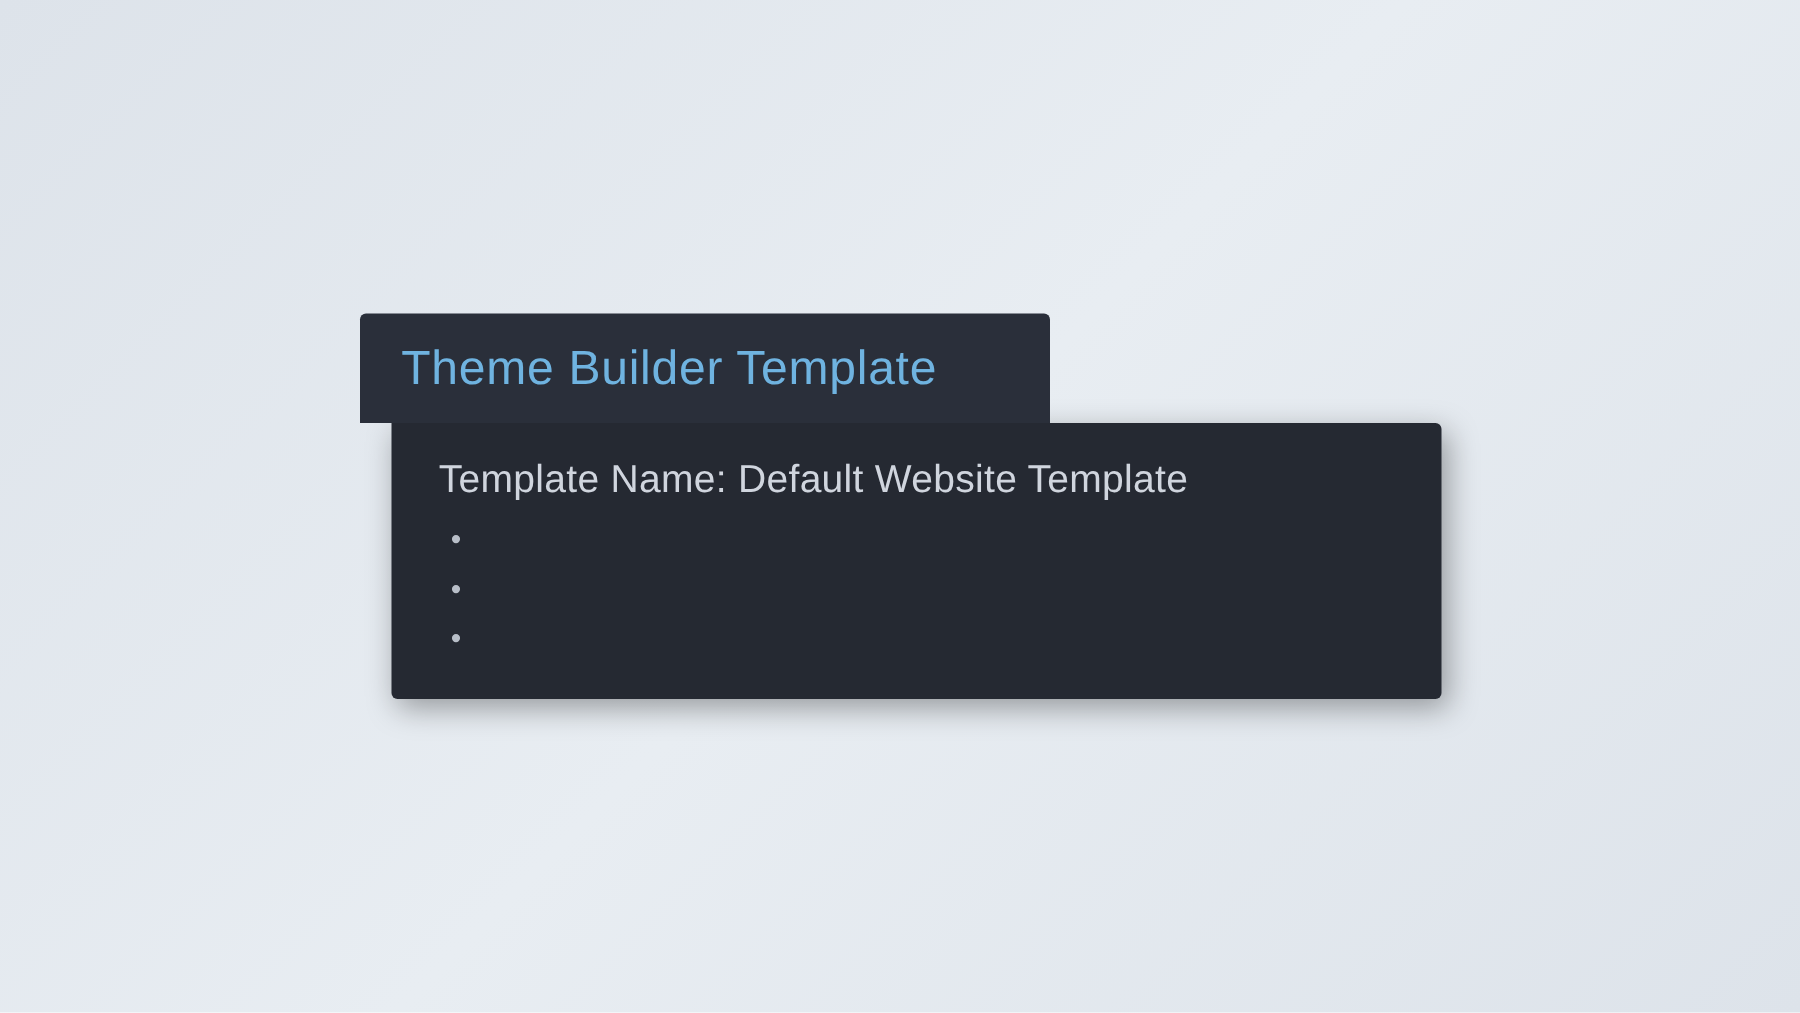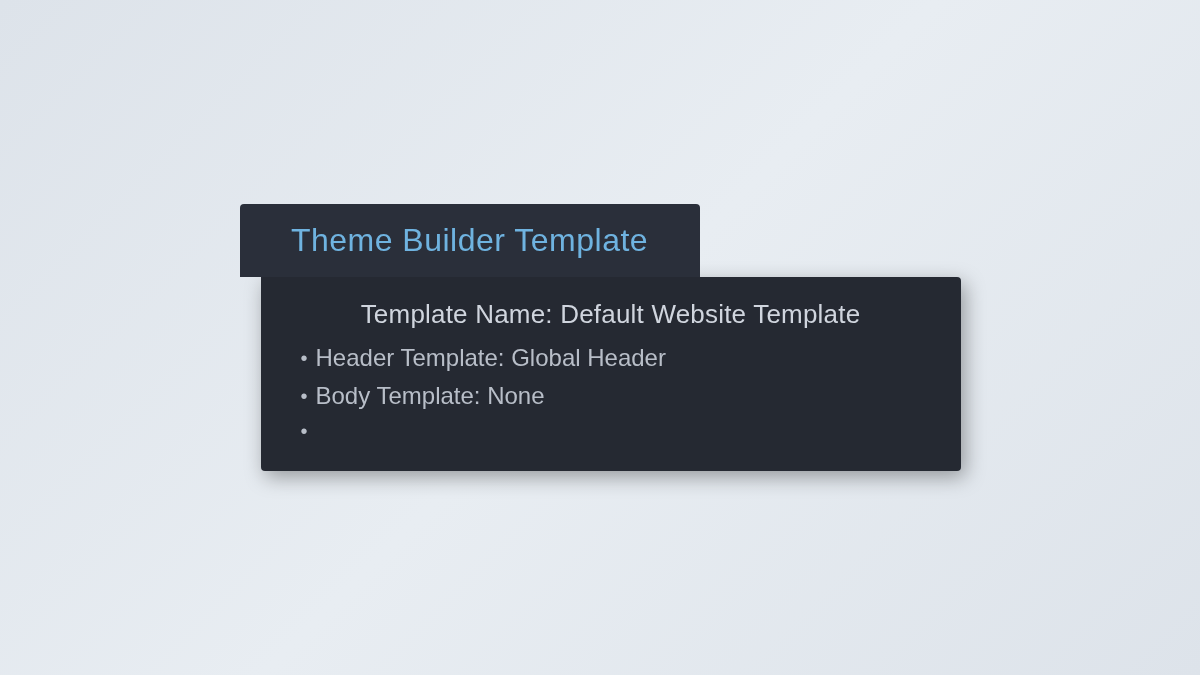--- a/index.html
+++ b/index.html
@@ -1,19 +1,18 @@
 <!DOCTYPE html>
 <html><head>
   <meta charset="utf-8">
   <style>
     * {
       margin: 0;
       padding: 0;
       box-sizing: border-box;
-      text-align: center;
     }
 
     body {
       width: 1200px;
       height: 675px;
       background: #e8ecf0;
       background: linear-gradient(135deg, #dde3ea 0%, #e8edf2 50%, #dde3ea 100%);
       display: flex;
       align-items: center;
       justify-content: center;
@@ -94,26 +93,24 @@
   <div class="tooltip-header">
     <span class="tooltip-header-title">Theme Builder Template</span>
   </div>
 
   <div class="tooltip-body">
 
     <div class="template-name-row">Template Name: Default Website Template</div>
 
     <div class="template-item">
       <span class="bullet">•</span>
-      <span>Header Template: Global Header</span>
     </div>
 
     <div class="template-item">
       <span class="bullet">•</span>
-      <span>Body Template: None</span>
     </div>
 
     <div class="template-item">
       <span class="bullet">•</span>
     </div>
 
   </div>
 </div>
 
 </body></html>

